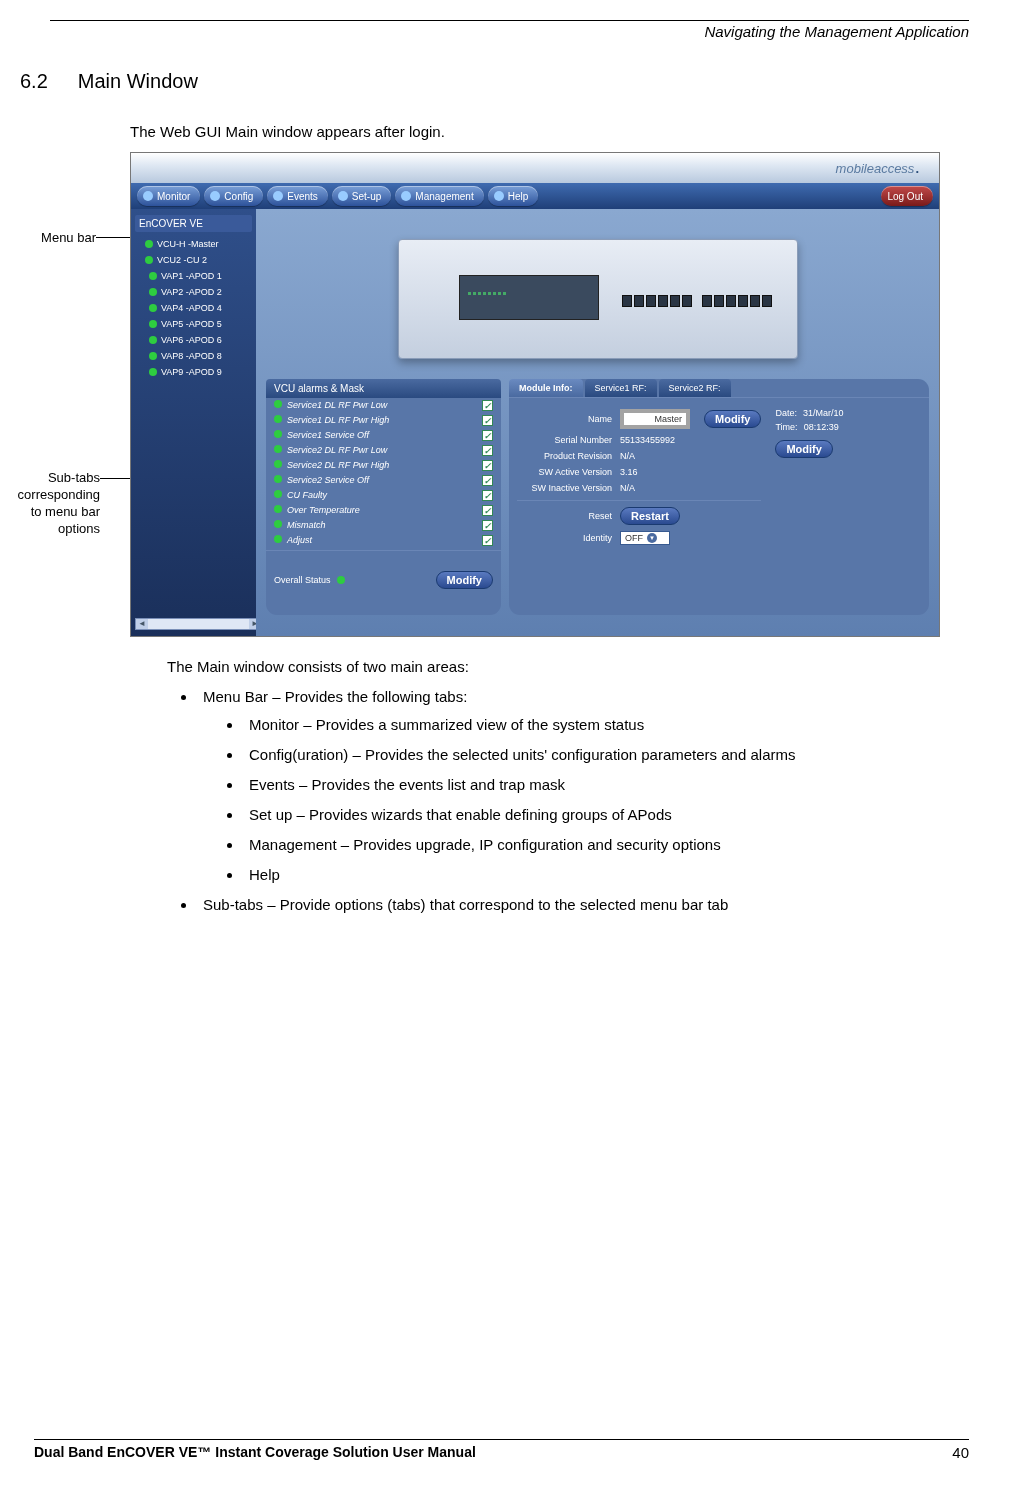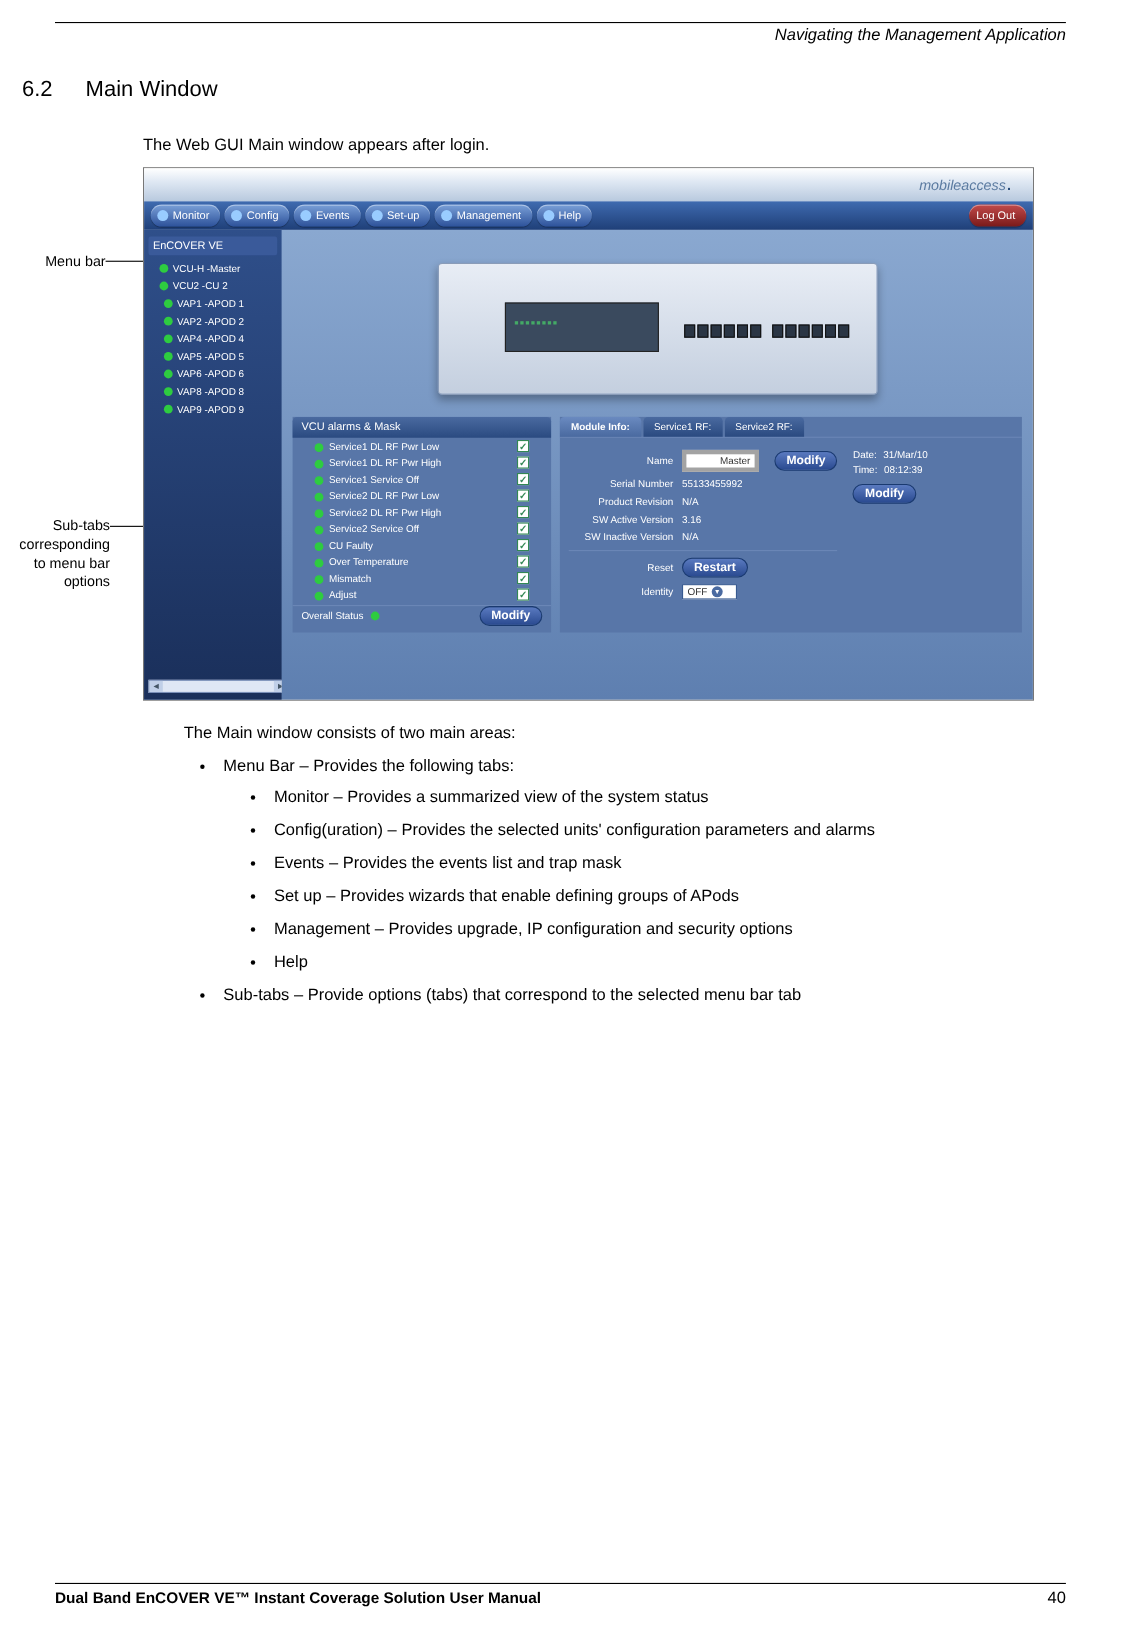--- a/index.html
+++ b/index.html
@@ -156,35 +156,35 @@
   .device-img .ports{
     position:absolute;top:55px;right:25px;display:flex;gap:10px;
   }
   .device-img .pg{display:flex;gap:2px;}
   .device-img .pg i{width:10px;height:12px;background:#2a3544;border:1px solid #111;display:block;}
   .lower-panels{
     display:flex;gap:8px;margin-top:20px;
   }
   .panel{
     background:#5876a8;
-    border-radius:0;
+    border-radius:11px;
     font-size:9px;
     color:#fff;
   }
   .panel-hdr{
     background:linear-gradient(#4a6aa0,#2a4a80);
     padding:4px 8px;font-size:10px;border-radius:4px 4px 0 0;
   }
   .alarms{width:235px;padding-bottom:6px;}
-  .alarm-row{display:flex;align-items:flex-end;padding:2px 20px;gap:5px;}
+  .alarm-row{display:flex;align-items:flex-start;padding:2px 8px;gap:5px;font-style:italic;}
   .alarm-row .chk{
     margin-left:auto;width:11px;height:11px;background:#fff;border:1px solid #385;
     display:flex;align-items:center;justify-content:center;color:#385;font-size:9px;font-weight:bold;
   }
-  .status-row{display:flex;align-items:center;padding:0 8px;gap:6px;border-top:1px solid #6a86b6;margin-top:2px;}
+  .status-row{display:flex;align-items:center;padding:20px 8px;gap:6px;border-top:1px solid #6a86b6;margin-top:2px;}
   .modbtn{
     background:linear-gradient(#5a7ac0,#2a4a90);
     border:1px solid #1a3a70;border-radius:9px;
     color:#fff;font-size:11px;padding:2px 10px;margin-left:auto;cursor:pointer;font-weight:bold;
   }
   .modinfo{flex:1;padding-bottom:6px;}
   .tabrow{display:flex;gap:2px;padding:0;}
   .tabrow .tab{
     background:linear-gradient(#4a6aa0,#2a4a80);
     padding:4px 10px;font-size:9px;border-radius:4px 4px 0 0;
@@ -208,21 +208,21 @@
     line-height: 1.6;
   }
   ul.b1 { list-style: disc; margin-left: 30px; margin-top:6px;}
   ul.b1 > li { margin-bottom: 6px; padding-left:6px;}
   ul.b2 { list-style: disc; margin-left: 40px; margin-top:4px;}
   ul.b2 > li { margin-bottom: 6px; padding-left:6px;}
   
   .footer {
     position: absolute;
     bottom: 34px;
-    left: 50px;
+    left: 34px;
     right: 50px;
   }
   .footer-line { border-top:1px solid #000; margin-bottom:4px;}
   .footer-row { display:flex; justify-content:space-between; font-size:14px;}
   .footer-row .ft{font-weight:bold; font-family:Verdana,sans-serif;}
   .footer-row .pn{font-size:15px;}
 </style>
 </head>
 <body>
 

